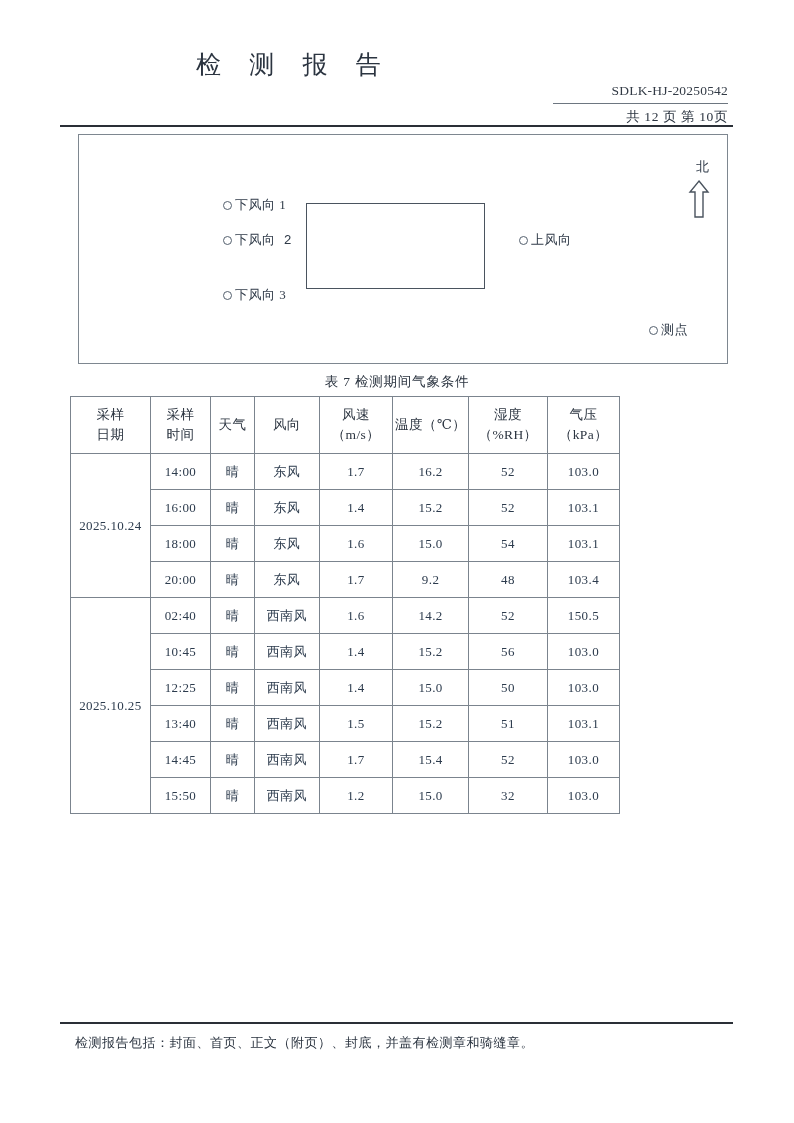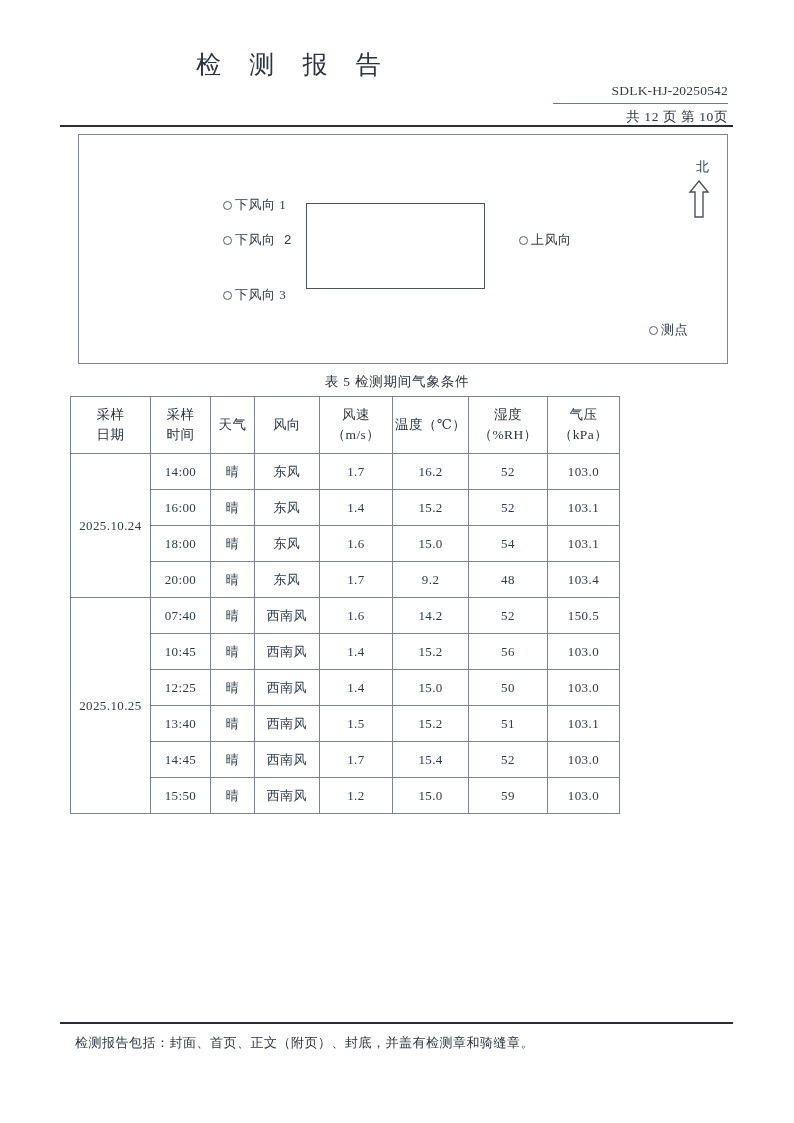--- a/index.html
+++ b/index.html
@@ -220,21 +220,21 @@
   <div class="pt pt-meas">
     <span class="marker"></span><span>测点</span>
   </div>
 
   <div class="north-label">北</div>
   <svg class="north-arrow" viewBox="0 0 22 40">
     <polygon points="11,2 20,13 15,13 15,38 7,38 7,13 2,13" fill="none" stroke="#4a535e" stroke-width="1.4" stroke-linejoin="miter"></polygon>
   </svg>
 </div>
 
-<div class="table-caption">表 5  检测期间气象条件</div>
+<div class="table-caption">表 7  检测期间气象条件</div>
 
 <table class="meteo">
   <colgroup>
     <col class="col-date">
       <col class="col-time">
       <col class="col-wx">
       <col class="col-dir">
     <col class="col-speed">
       <col class="col-temp">
       <col class="col-hum">
@@ -307,21 +307,21 @@
       <td>晴</td>
       <td>东风</td>
       <td>1.7</td>
       <td>9.2</td>
       <td>48</td>
       <td>103.4</td>
     </tr>
 
     <tr>
       <td class="date-cell" rowspan="6">2025.10.25</td>
-      <td>07:40</td>
+      <td>02:40</td>
       <td>晴</td>
       <td>西南风</td>
       <td>1.6</td>
       <td>14.2</td>
       <td>52</td>
       <td>150.5</td>
     </tr>
     <tr>
       <td>10:45</td>
       <td>晴</td>
@@ -357,20 +357,20 @@
       <td>15.4</td>
       <td>52</td>
       <td>103.0</td>
     </tr>
     <tr>
       <td>15:50</td>
       <td>晴</td>
       <td>西南风</td>
       <td>1.2</td>
       <td>15.0</td>
-      <td>59</td>
+      <td>32</td>
       <td>103.0</td>
     </tr>
   </tbody>
 </table>
 
 <div class="footer-rule"></div>
 <div class="footer-note">检测报告包括：封面、首页、正文（附页）、封底，并盖有检测章和骑缝章。</div>
 
 </body></html>

